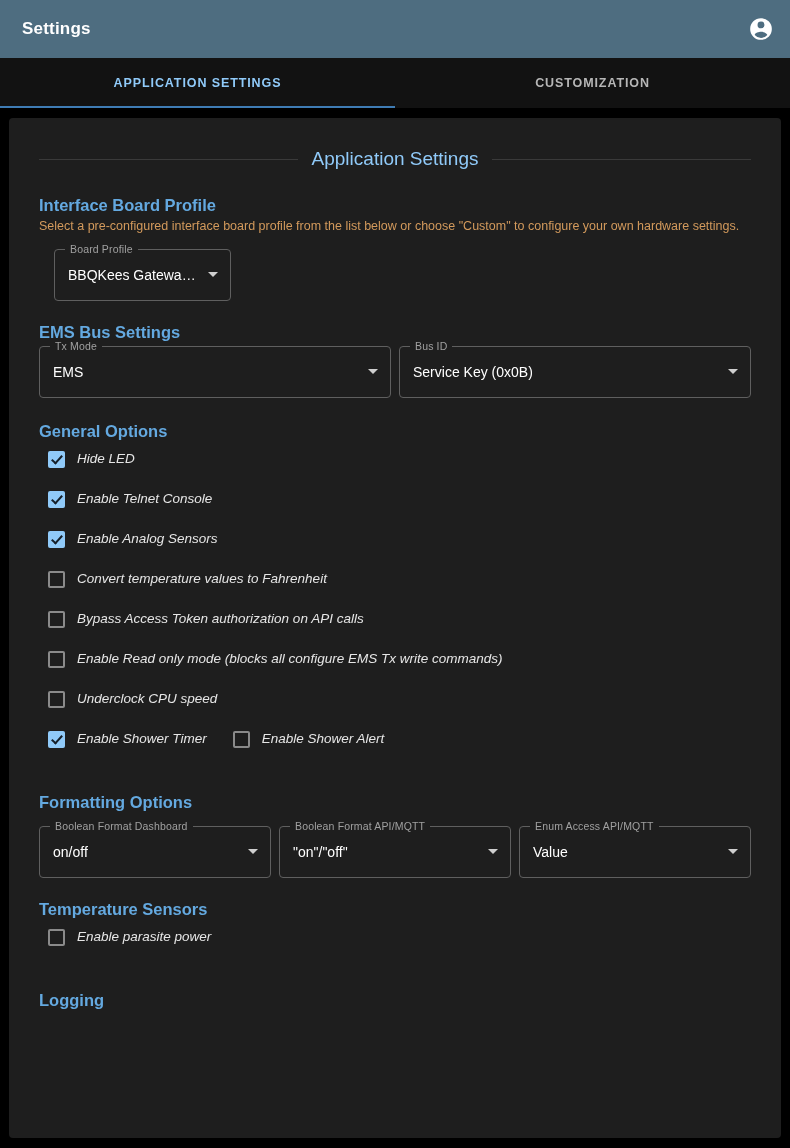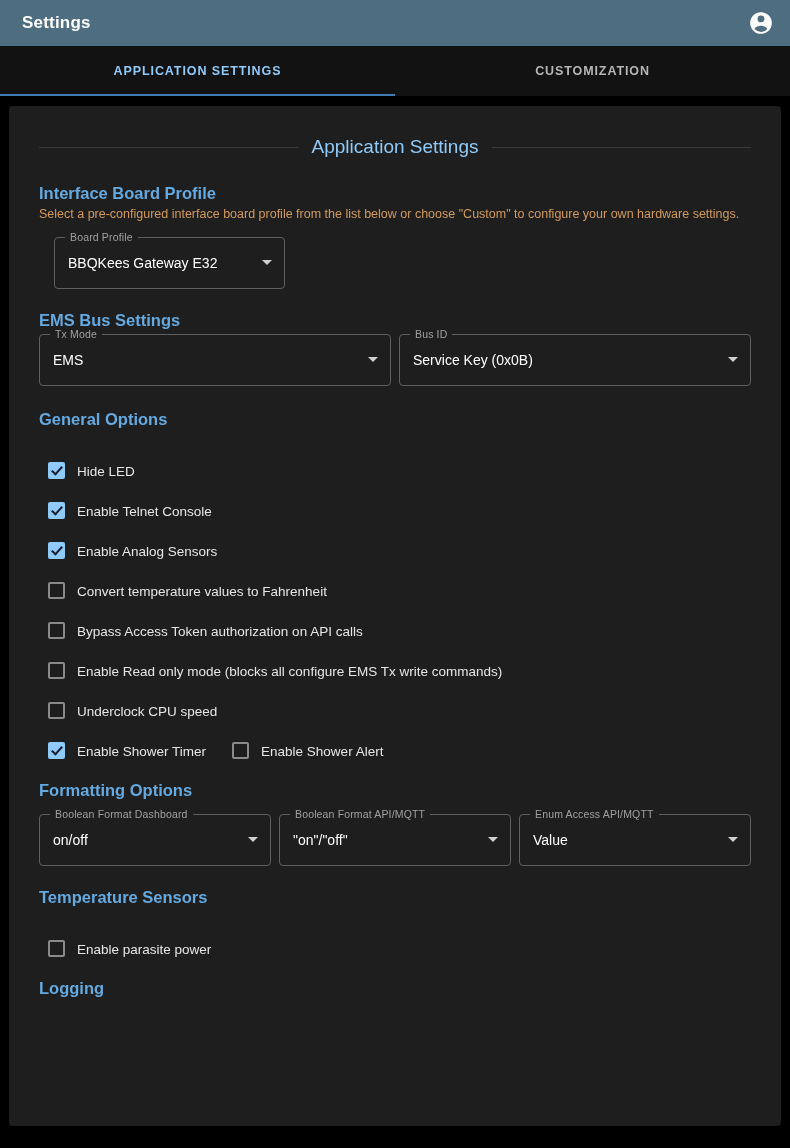--- a/index.html
+++ b/index.html
@@ -6,21 +6,21 @@
   html, body {
     margin: 0; padding: 0;
     background: #000000;
     width: 790px;
     font-family: "Liberation Sans", sans-serif;
   }
   body { width: 790px; min-height: 1148px; overflow: hidden; }
 
   
   .appbar {
-    height: 46px;
+    height: 58px;
     background: #4e6d80;
     display: flex;
     align-items: center;
     justify-content: space-between;
     padding: 0 16px;
   }
   .appbar-title {
     color: #ffffff;
     font-size: 17px;
     font-weight: bold;
@@ -127,31 +127,32 @@
   }
   .caret {
     width: 0; height: 0;
     border-left: 5px solid transparent;
     border-right: 5px solid transparent;
     border-top: 5px solid #cfcfcf;
     margin-left: 8px;
     flex: 0 0 auto;
   }
 
-  .board-profile-wrap { margin: 0 0 22px 15px; width: 231px; }
+  .board-profile-wrap { margin: 0 0 22px 15px; width: 177px; }
 
   .bus-row { display: flex; gap: 8px; margin-bottom: 24px; }
   .bus-row .field { flex: 1; }
 
   
   .checks { margin-top: 10px; }
   .check-row {
     display: flex;
-    align-items: flex-end;
+    align-items: flex-start;
     height: 40px;
+    font-style: italic;
   }
   .cb {
     width: 17px; height: 17px;
     border: 2px solid #8a8a8a;
     border-radius: 2px;
     margin-left: 9px;
     margin-right: 12px;
     flex: 0 0 auto;
     position: relative;
     background: transparent;

